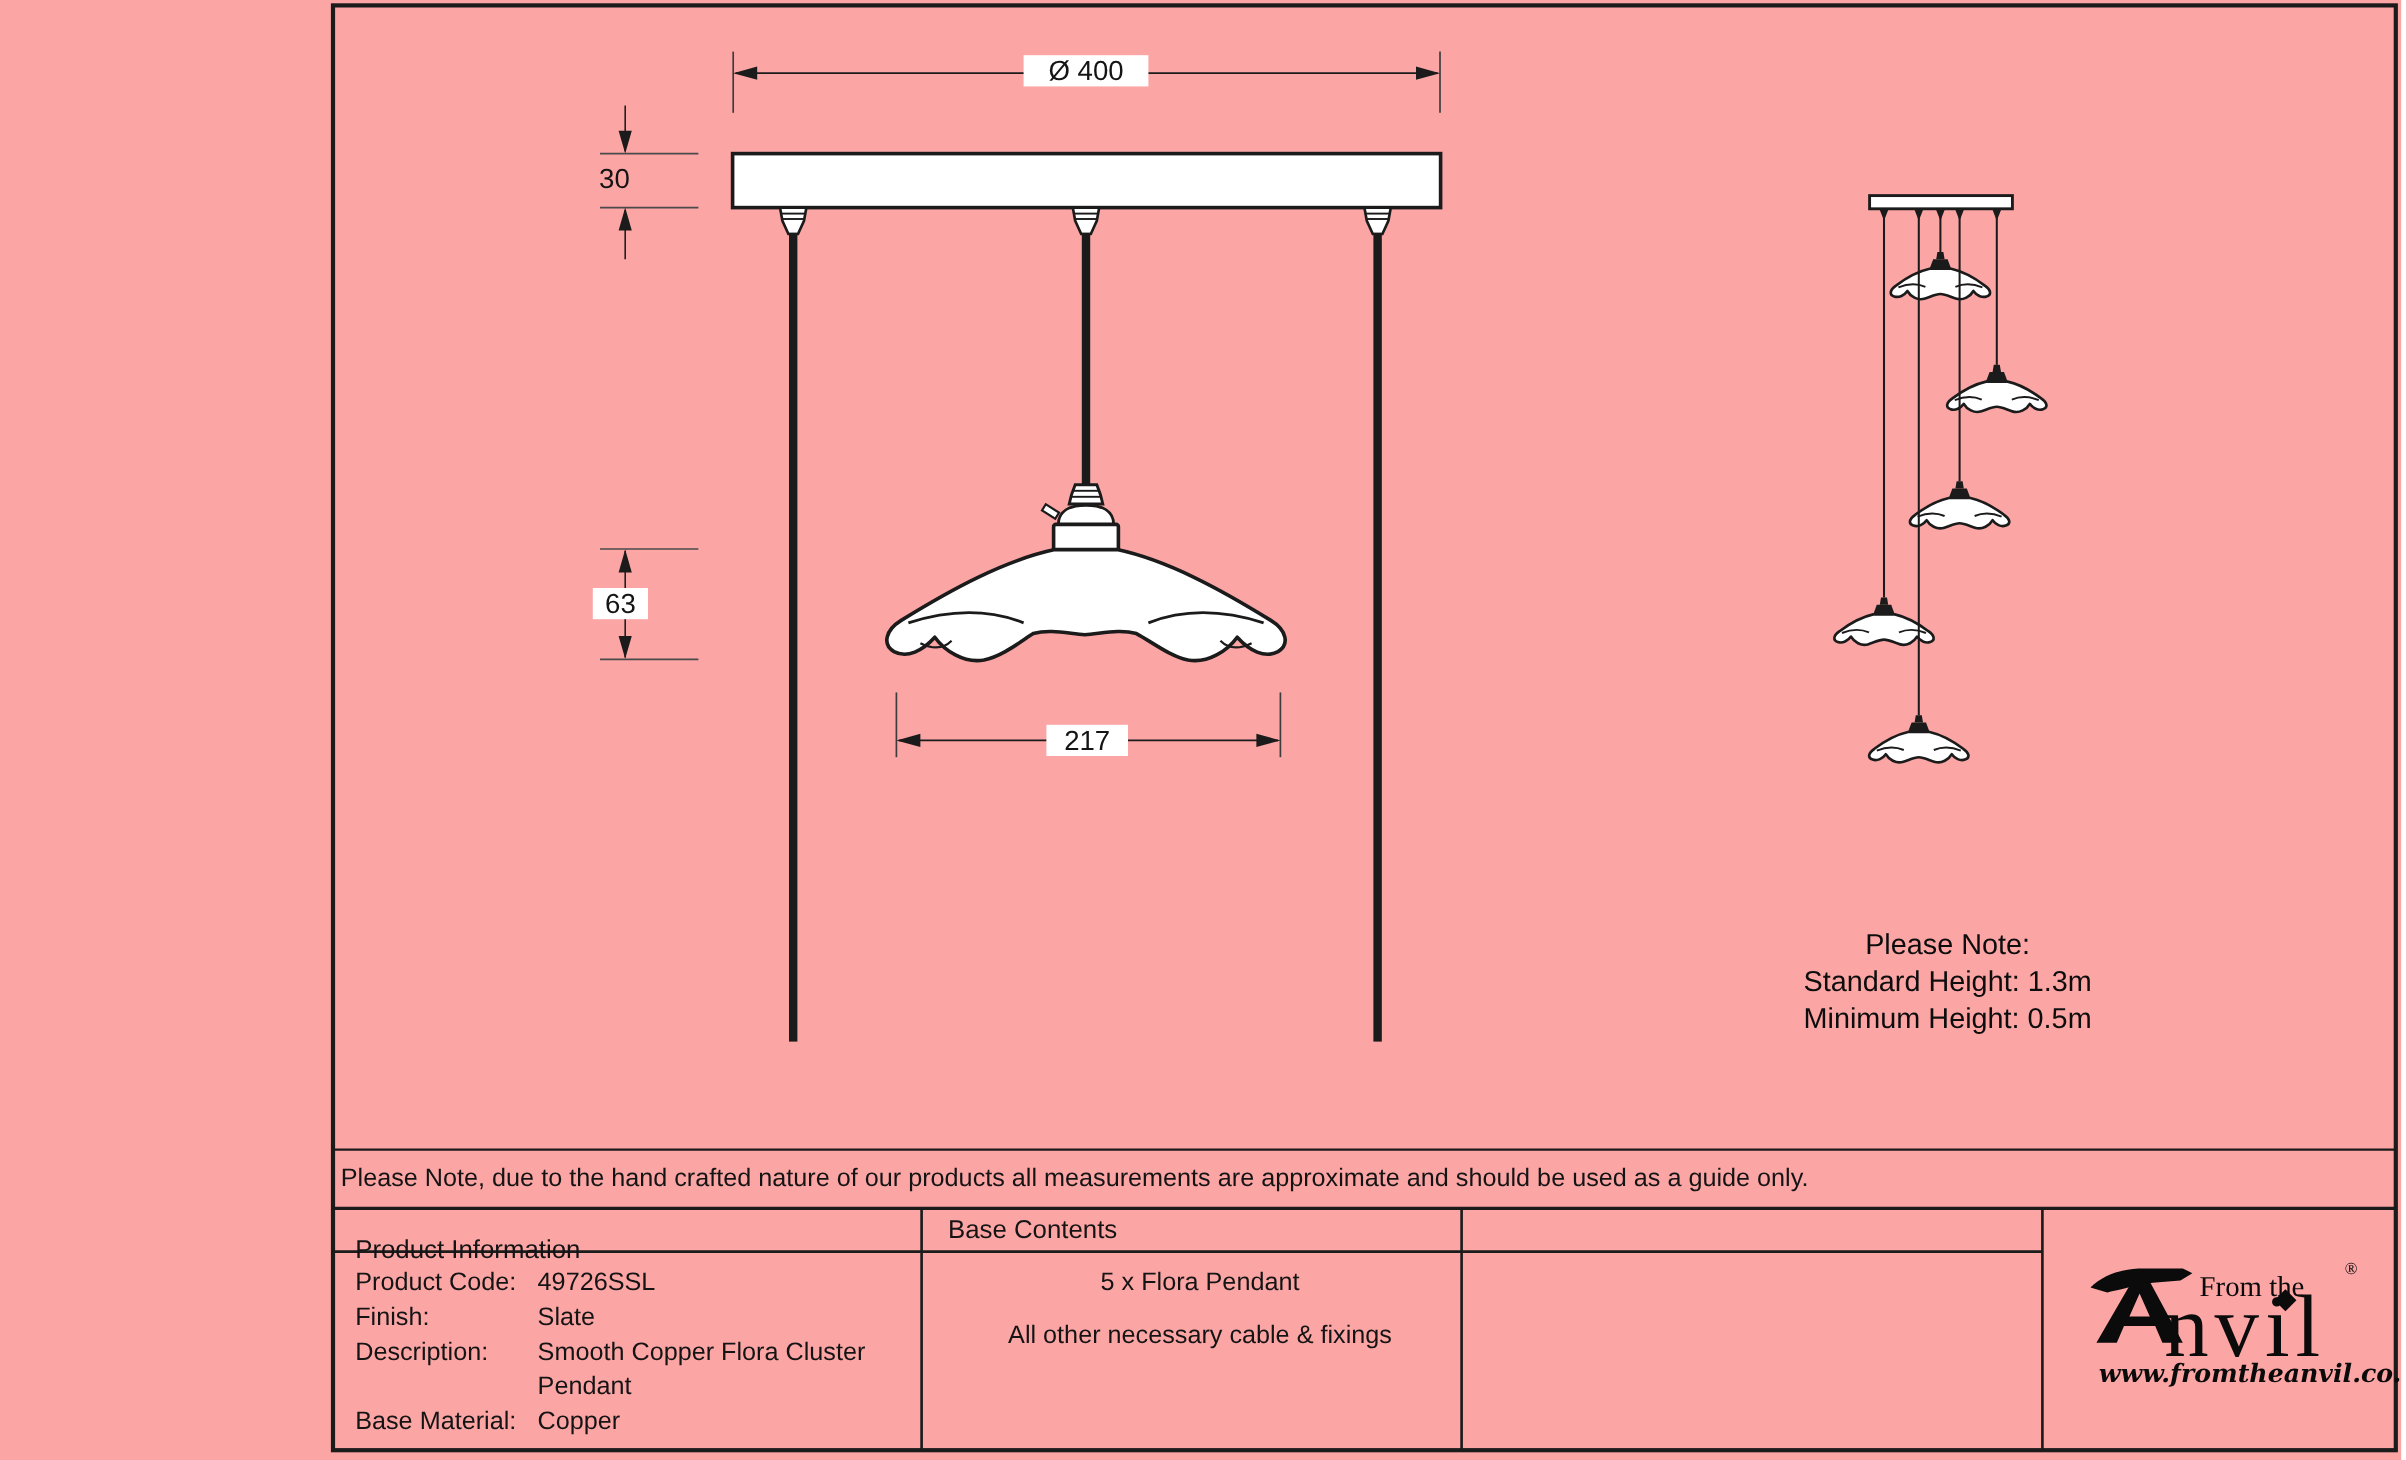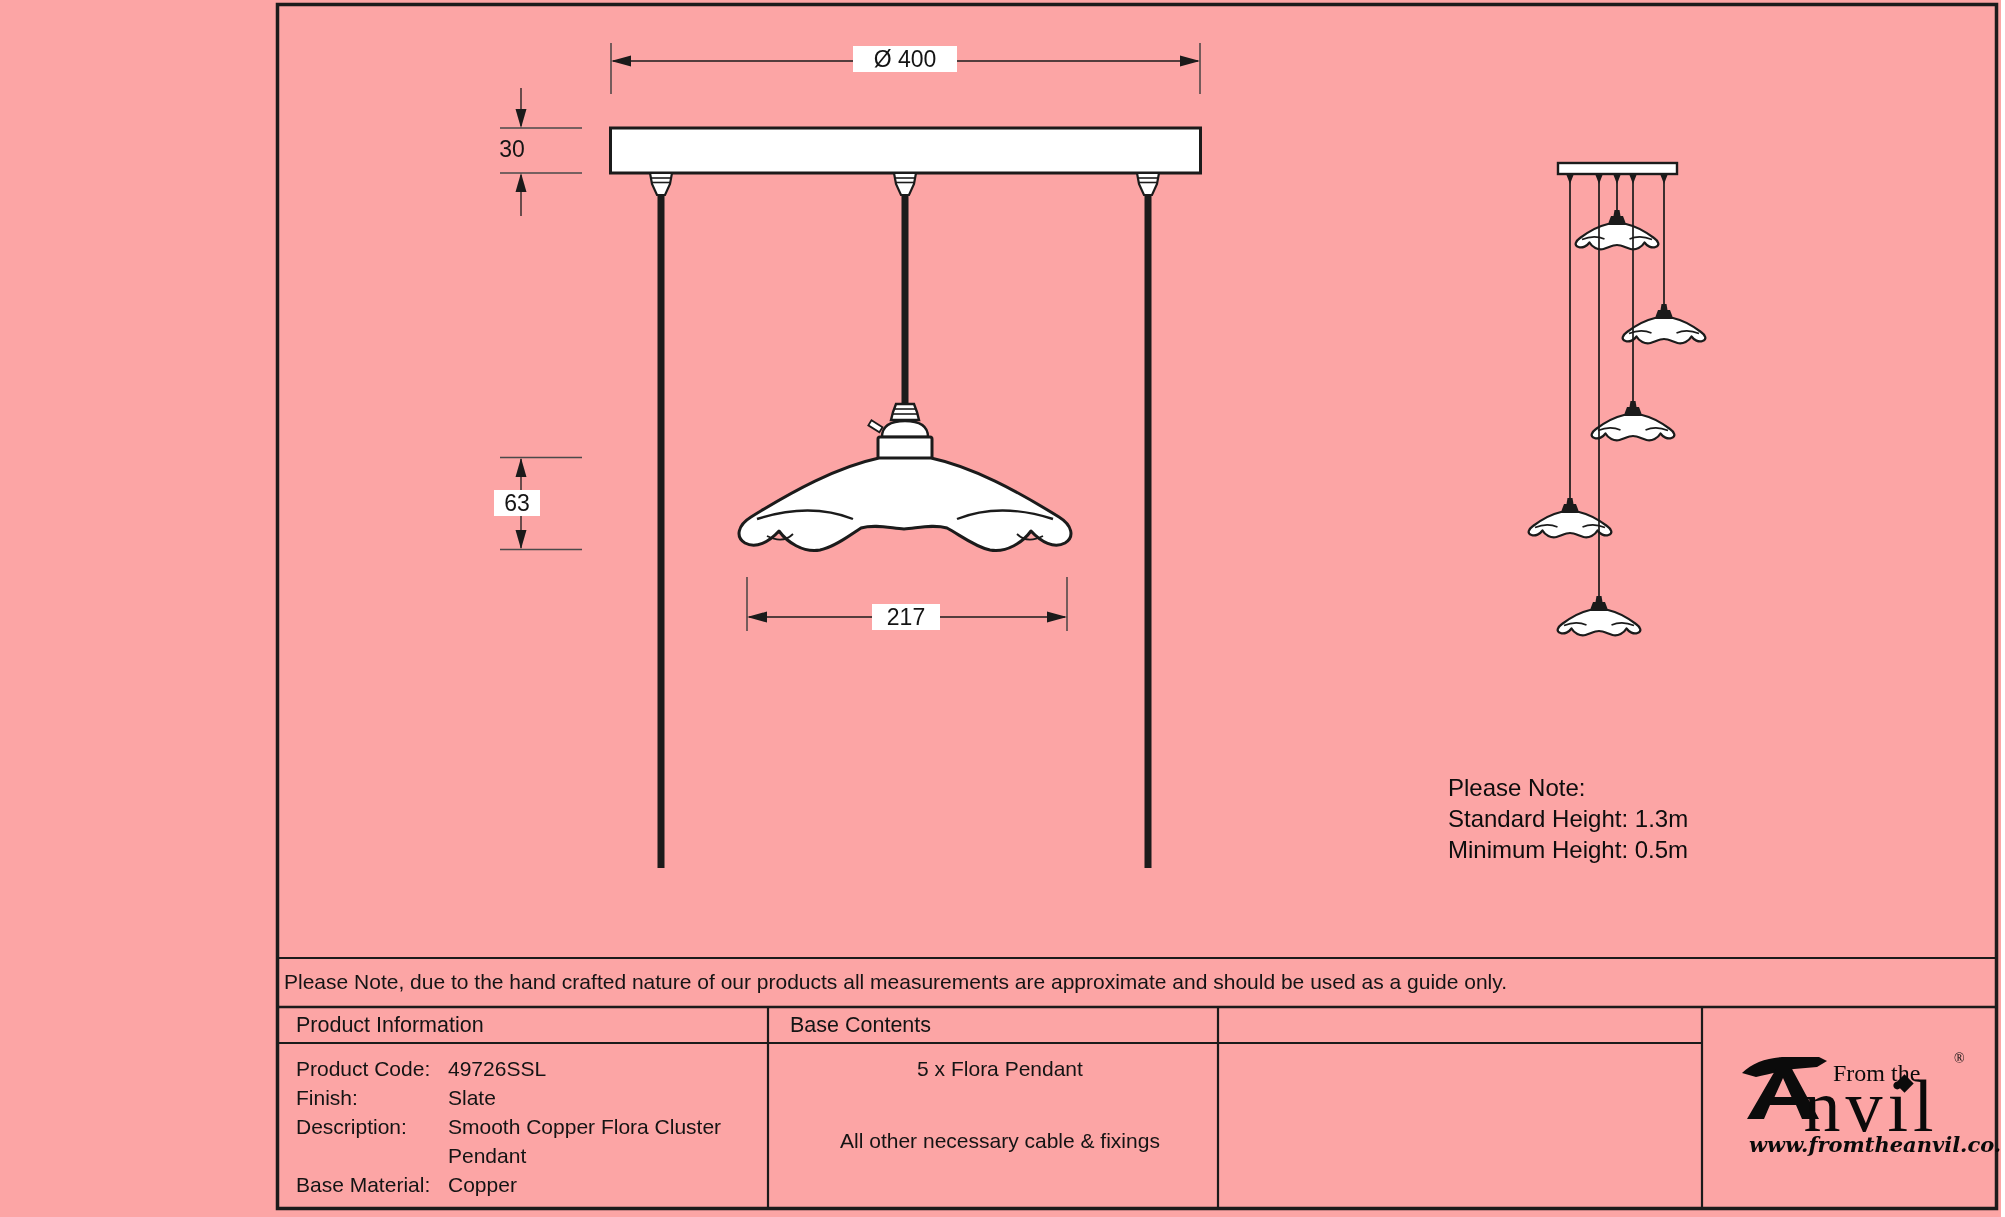--- a/index.html
+++ b/index.html
@@ -7,35 +7,35 @@
     position:relative;width:2001px;height:1217px;background:#fca5a5;
     font-family:"Liberation Sans",sans-serif;color:#111;overflow:hidden;
   }
   #linework{position:absolute;left:0;top:0;}
   .dim-label{
     position:absolute;text-align:center;font-size:23px;color:#141414;
     background:#fff;line-height:26px;
   }
   .dim-label.noband{background:transparent;}
   .please-note{
-    position:absolute;left:1448px;top:772px;width:350px;text-align:left;
+    position:absolute;left:1448px;top:772px;width:350px;text-align:center;
     font-size:24px;line-height:31px;color:#0d0d0d;
   }
   .disclaimer{
     position:absolute;left:284px;top:968px;width:1640px;font-size:21px;
     line-height:28px;color:#141414;
   }
   .th{
     position:absolute;top:1010px;height:30px;line-height:30px;font-size:21.5px;color:#141414;
   }
   .info-grid{position:absolute;left:296px;top:1054px;width:470px;font-size:21px;line-height:29px;color:#141414;}
   .info-row .lbl{display:inline-block;width:152px;vertical-align:top;}
   .info-row .val{display:inline-block;width:300px;vertical-align:top;}
   .pack-list{position:absolute;left:790px;top:1054px;width:420px;font-size:21px;line-height:30px;color:#141414;list-style:none;margin:0;padding:0;text-align:center;}
-  .pack-list li.gap{margin-top:42px;}
+  .pack-list li.gap{margin-top:14px;}
   
   .logo-box{position:absolute;left:1702px;top:1007px;width:294px;height:203px;}
   .logo-tagline{position:absolute;left:131px;top:53px;font-family:Liberation Serif, serif;font-size:24px;color:#0b0b0b;}
   .logo-reg{position:absolute;left:252px;top:44px;font-family:"Liberation Serif",serif;font-size:14px;color:#0b0b0b;}
   .brand-clip{
     position:absolute;left:97px;top:62px;display:inline-block;overflow:hidden;white-space:nowrap;
     font-family:"Liberation Serif",serif;font-size:74px;line-height:74px;letter-spacing:5px;color:#0b0b0b;
     text-indent:-54px;width:160px;
   }
   .brand-diamond{position:absolute;left:196px;top:70px;width:13px;height:13px;background:#0b0b0b;transform:rotate(45deg);}
@@ -201,21 +201,21 @@
   <div class="dim-label" style="left:872px;top:604px;width:68px;">217</div>
 
   <div class="please-note">
     <div>Please Note:</div>
     <div>Standard Height: 1.3m</div>
     <div>Minimum Height: 0.5m</div>
   </div>
 
   <div class="disclaimer">Please Note, due to the hand crafted nature of our products all measurements are approximate and should be used as a guide only.</div>
 
-  <div class="th" style="left:296px;">Product Information</div>
+  <div class="th" style="left:296px;margin-top:16px;">Product Information</div>
   <div class="th" style="left:790px;">Base Contents</div>
 
   <div class="info-grid">
     <div class="info-row">
       <span class="lbl">Product Code:</span><span class="val">49726SSL</span>
     </div>
     <div class="info-row">
       <span class="lbl">Finish:</span><span class="val">Slate</span>
     </div>
     <div class="info-row">

